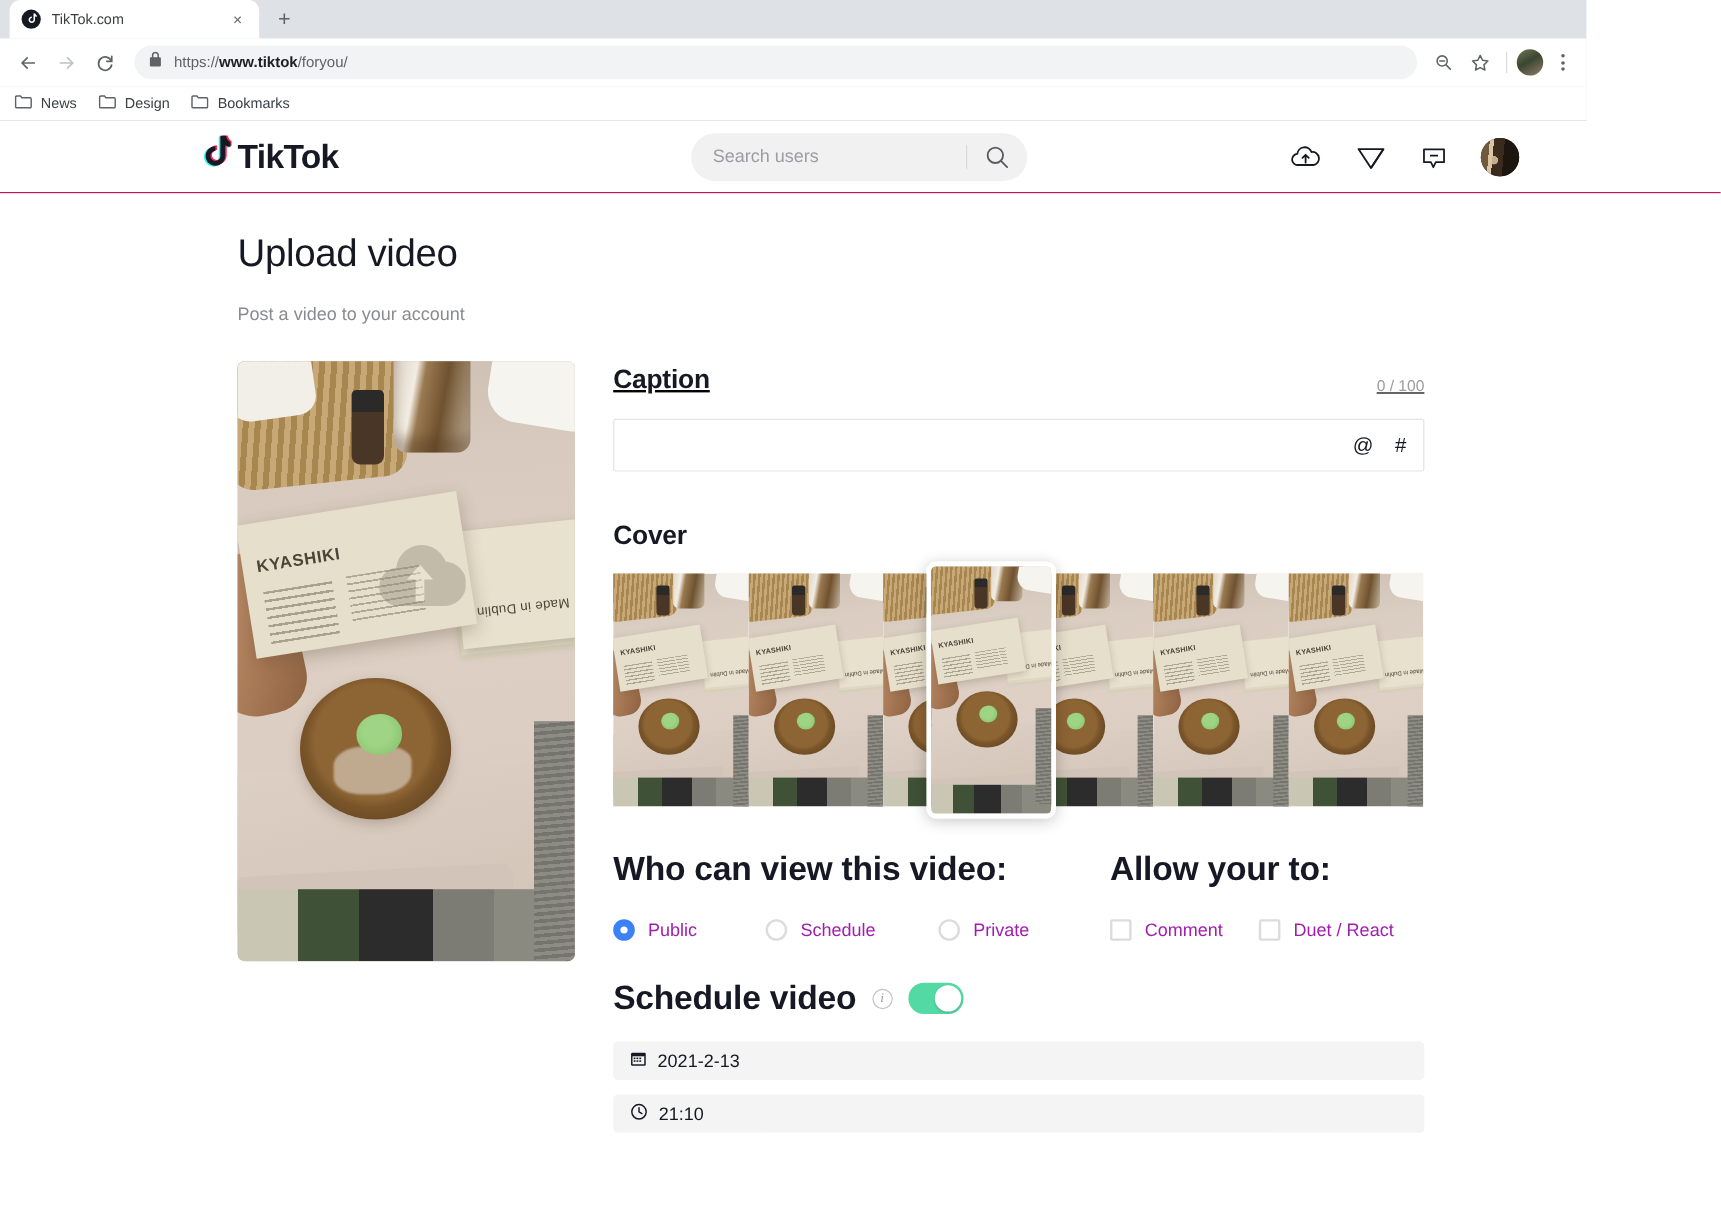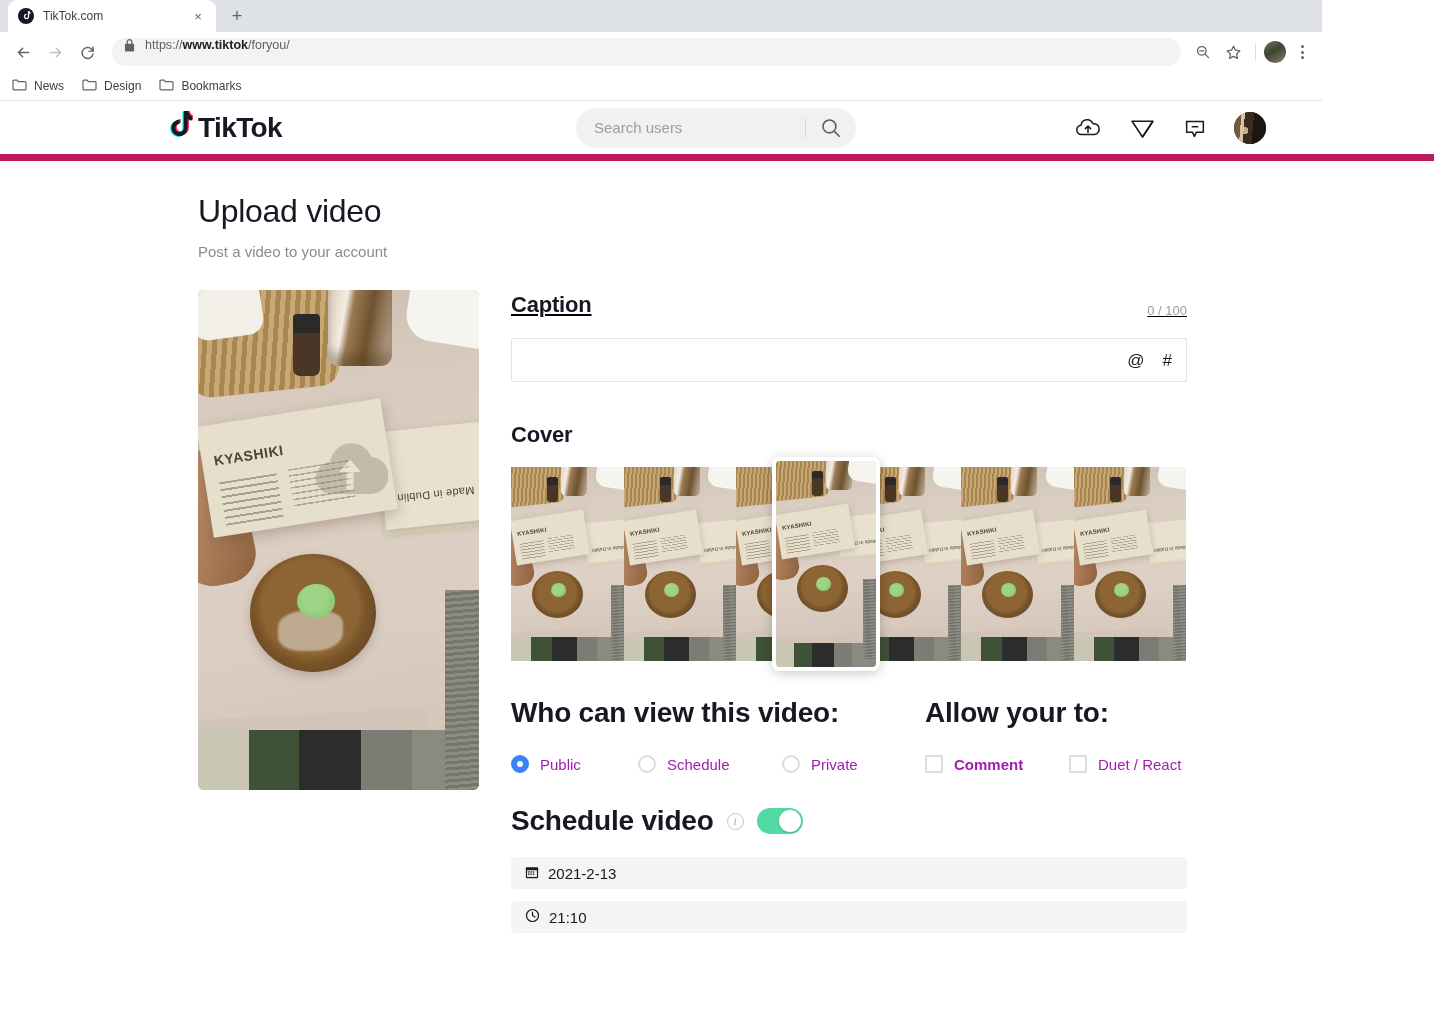--- a/index.html
+++ b/index.html
@@ -76,21 +76,21 @@
     color: #5f6368;
     flex: 0 0 30px;
   }
   .nav-btn.disabled { color: #bdc1c6; }
   .omnibox {
     flex: 1;
     height: 28px;
     background: #f1f3f4;
     border-radius: 14px;
     display: flex;
-    align-items: flex-start;
+    align-items: center;
     padding: 0 12px;
     gap: 10px;
     margin: 0 6px 0 8px;
   }
   .omnibox-url { font-size: 12.5px; color: #5f6368; white-space: nowrap; }
   .omnibox-url b { color: #202124; font-weight: 700; }
   .tb-right { display: flex; align-items: center; gap: 2px; }
   .tb-icon {
     width: 28px; height: 28px;
     display: flex; align-items: center; justify-content: center;
@@ -119,21 +119,21 @@
   }
   .bm {
     display: flex; align-items: center; gap: 7px;
     font-size: 12px; color: #3c4043;
   }
 
   
   .tt-header {
     height: 60px;
     background: #ffffff;
-    border-bottom: 7px solid #be185d;
+    border-bottom: 1px solid #be185d;
     display: flex;
     align-items: center;
     position: relative;
   }
   .tt-logo {
     position: absolute;
     left: 166px;
     display: flex; align-items: center; gap: 5px;
   }
   .tt-logo-word {
@@ -205,21 +205,21 @@
   .page { padding: 0 0 0 0; background: #fff; }
   .page-inner { width: 1434px; padding-left: 198px; padding-top: 32px; }
 
   .page-title {
     font-size: 32px;
     font-weight: 400;
     color: #161823;
     letter-spacing: -0.3px;
   }
   .page-sub {
-    margin-top: 13px;
+    margin-top: 24px;
     font-size: 15px;
     color: #8a8b91;
   }
 
   .content {
     margin-top: 30px;
     display: flex;
     gap: 32px;
   }
 
@@ -456,21 +456,21 @@
   }
   .radio.checked { border-color: #3c82f6; background: #3c82f6; }
   .radio.checked::after {
     content: ""; position: absolute; left: 50%; top: 50%;
     width: 6px; height: 6px; border-radius: 50%; background: #fff;
     transform: translate(-50%,-50%);
   }
   .opt-label { font-size: 15px; color: #a21caf; }
 
   .check-item { display: flex; align-items: center; gap: 11px; }
-  .check-item.c1 { width: 144px; font-weight: bold; }
+  .check-item.c1 { width: 124px; }
   .checkbox {
     width: 18px; height: 18px; border-radius: 2px;
     border: 2px solid #dcdcdd; background: #fff;
     flex: 0 0 18px;
   }
 
   
   .schedule-row {
     margin-top: 32px;
     display: flex; align-items: center; gap: 13px;

